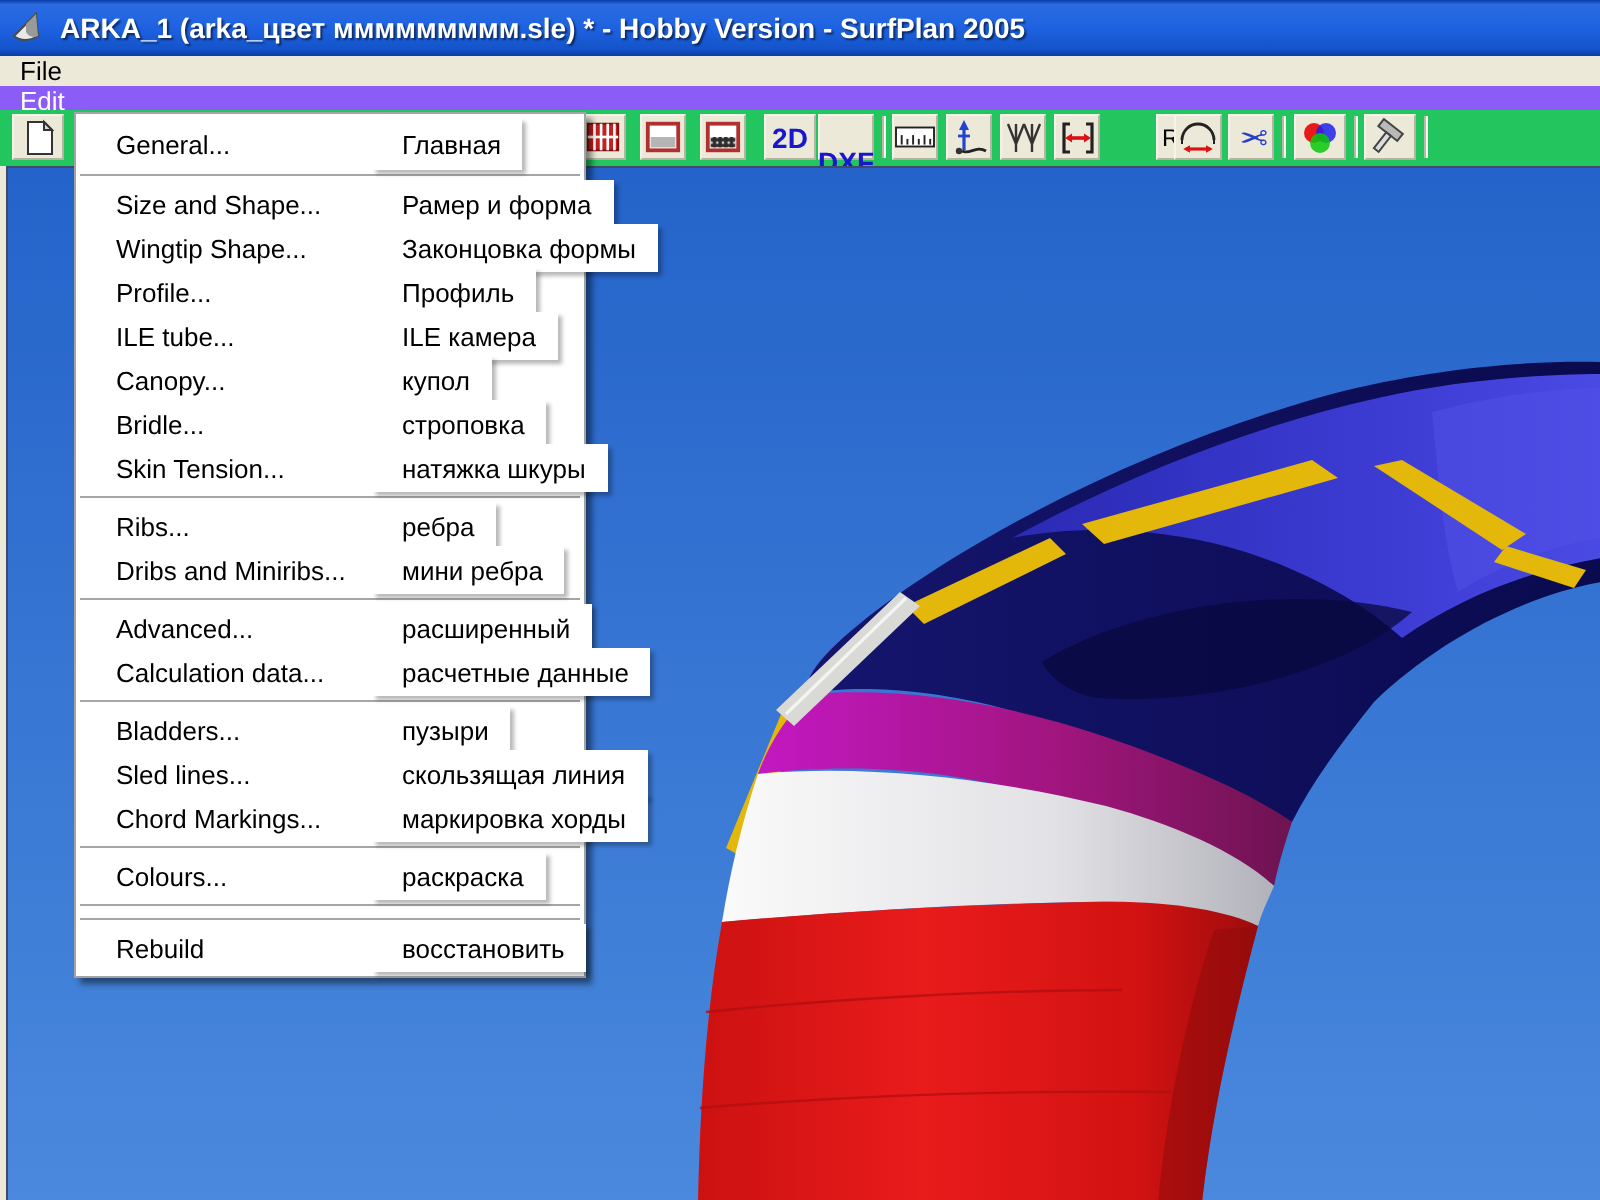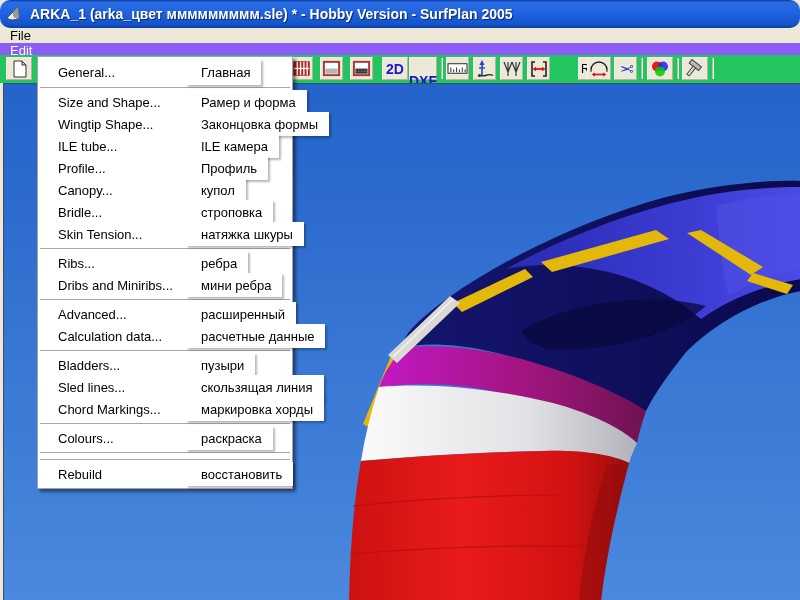--- a/index.html
+++ b/index.html
@@ -3,21 +3,21 @@
 <meta charset="utf-8">
 <style>
   html,body{margin:0;padding:0;width:800px;height:600px;overflow:hidden;
     font-family:"Liberation Sans",sans-serif;-webkit-font-smoothing:antialiased;}
   #window{position:relative;width:800px;height:600px;background:#ece9d8;overflow:hidden;}
 
   
   .titlebar{position:absolute;left:0;top:0;width:800px;height:28px;
     background:linear-gradient(#0a3ca8 0%,#2a6ce0 8%,#1e62e2 50%,#1453c8 88%,#0a3ca8 100%);
     display:flex;align-items:center;color:#fff;font-weight:bold;font-size:14px;
-    text-shadow:1px 1px 1px rgba(0,0,0,.55);border-radius:10px;}
+    text-shadow:1px 1px 1px rgba(0,0,0,.55);}
   .titlebar .appicon{width:20px;height:20px;margin:0 6px 0 4px;flex:0 0 auto;}
   
   .menubar{position:absolute;left:0;top:28px;width:800px;height:27px;background:#ece9d8;
     display:flex;align-items:stretch;font-size:13px;border-bottom:1px solid #e0dccb;flex-direction:column;}
   .menubar .mb{padding:0 10px;display:flex;align-items:center;color:#000;cursor:default;}
   .menubar .mb.sel{background:#8b5cf6;color:#fff;}
   
   .toolbar{position:absolute;left:0;top:55px;width:800px;height:28px;background:#22c55e;}
   .tbtn{position:absolute;top:2px;height:23px;min-width:23px;display:flex;align-items:center;
     justify-content:center;border:1px solid #f6f4ea;border-right-color:#b7b3a2;
@@ -275,28 +275,28 @@
       <div class="msep"></div>
       <div class="mi">
       <span class="mi-en">Size and Shape...</span>
       <span class="mi-ru">Рамер и форма</span>
     </div>
       <div class="mi">
       <span class="mi-en">Wingtip Shape...</span>
       <span class="mi-ru">Законцовка формы</span>
     </div>
       <div class="mi">
+      <span class="mi-en">Profile...</span>
+      <span class="mi-ru">Профиль</span>
+    </div>
+      <div class="mi">
       <span class="mi-en">ILE tube...</span>
       <span class="mi-ru">ILE камера</span>
     </div>
       <div class="mi">
-      <span class="mi-en">Profile...</span>
-      <span class="mi-ru">Профиль</span>
-    </div>
-      <div class="mi">
       <span class="mi-en">Canopy...</span>
       <span class="mi-ru">купол</span>
     </div>
       <div class="mi">
       <span class="mi-en">Bridle...</span>
       <span class="mi-ru">строповка</span>
     </div>
       <div class="mi">
       <span class="mi-en">Skin Tension...</span>
       <span class="mi-ru">натяжка шкуры</span>

